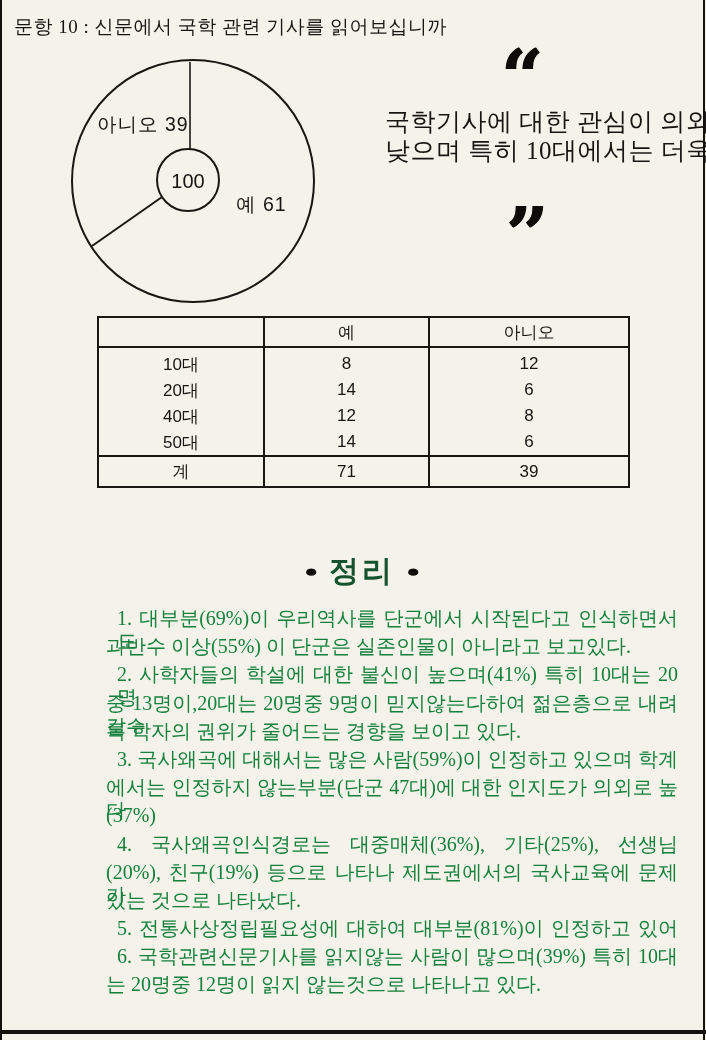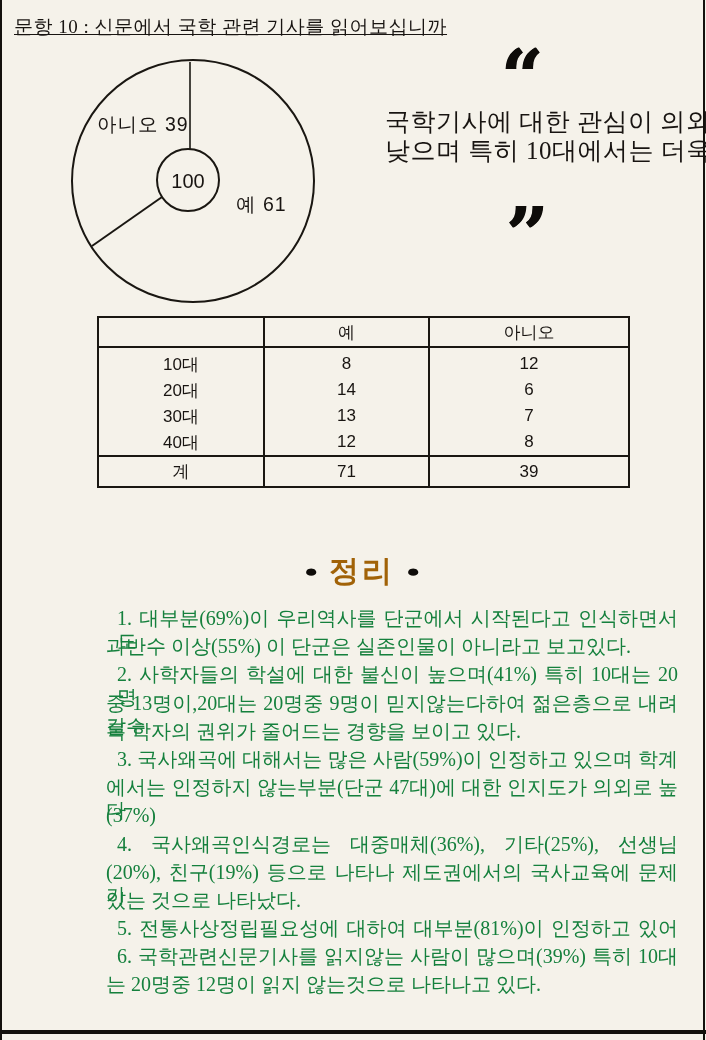--- a/index.html
+++ b/index.html
@@ -9,21 +9,21 @@
     font-family:"Liberation Serif","DejaVu Serif",serif;
     color:#181411;
   }
   .edge { position:absolute; background:#14110d; }
   .edge-left  { left:0; top:0; width:2px; height:1040px; }
   .edge-right { left:703px; top:0; width:2px; height:1040px; }
   .edge-bottom{ left:0; top:1030px; width:706px; height:4px; }
 
   .title {
     position:absolute; left:14px; top:14px;
-    font-size:19px; letter-spacing:0.5px; white-space:nowrap;text-decoration:underline;
+    font-size:19px; letter-spacing:0.5px; white-space:nowrap;
   }
 
   .pie { position:absolute; left:50px; top:44px; }
   .pie text { font-family:"Liberation Sans","DejaVu Sans",sans-serif; fill:#181411; }
 
   .quote-open, .quote-close {
     position:absolute; font-family:"DejaVu Serif","Liberation Serif",serif;
     font-weight:bold; font-size:74px; line-height:74px; color:#0e0c09;
     text-shadow:0.6px 0 #0e0c09, -0.6px 0 #0e0c09;
   }
@@ -51,21 +51,21 @@
   tr.t-body.firstb td { padding-top:3px; }
   tr.t-total td { height:29px; border-top:2px solid #1a1712; }
 
   .summary-heading {
     position:absolute; left:0; top:551px; width:706px;
     display:flex; justify-content:center; align-items:center; gap:13px;
     transform:translateX(9px);
     font-family:"Liberation Sans","DejaVu Sans",sans-serif;
   }
   .summary-heading .dot { font-size:17px; line-height:17px; transform:scaleX(1.4); color:#0e0c09; }
-  .summary-heading .h-text { font-size:30px; font-weight:bold; letter-spacing:3px; color:#a16207; }
+  .summary-heading .h-text { font-size:30px; font-weight:bold; letter-spacing:3px; color:#14532d; }
 
   .summary-body {
     position:absolute; left:106px; top:607px; width:572px;
     font-size:20px; line-height:23px; color:#15803d;
   }
   .sline { height:28.2px; white-space:nowrap; }
   .sline.j { white-space:normal; text-align:justify; text-align-last:justify; }
   .sline.first { padding-left:11px; }
 </style>
 </head>
@@ -114,28 +114,28 @@
         <td>10대</td>
         <td>8</td>
         <td>12</td>
       </tr>
       <tr class="t-body">
         <td>20대</td>
         <td>14</td>
         <td>6</td>
       </tr>
       <tr class="t-body">
-        <td>30대</td>
-        <td>13</td>
-        <td>7</td>
-      </tr>
-      <tr class="t-body">
         <td>40대</td>
         <td>12</td>
         <td>8</td>
+      </tr>
+      <tr class="t-body">
+        <td>50대</td>
+        <td>14</td>
+        <td>6</td>
       </tr>
       <tr class="t-total">
         <td>계</td>
         <td>71</td>
         <td>39</td>
       </tr>
     </tbody>
   </table>
 
   <div class="summary-heading">

